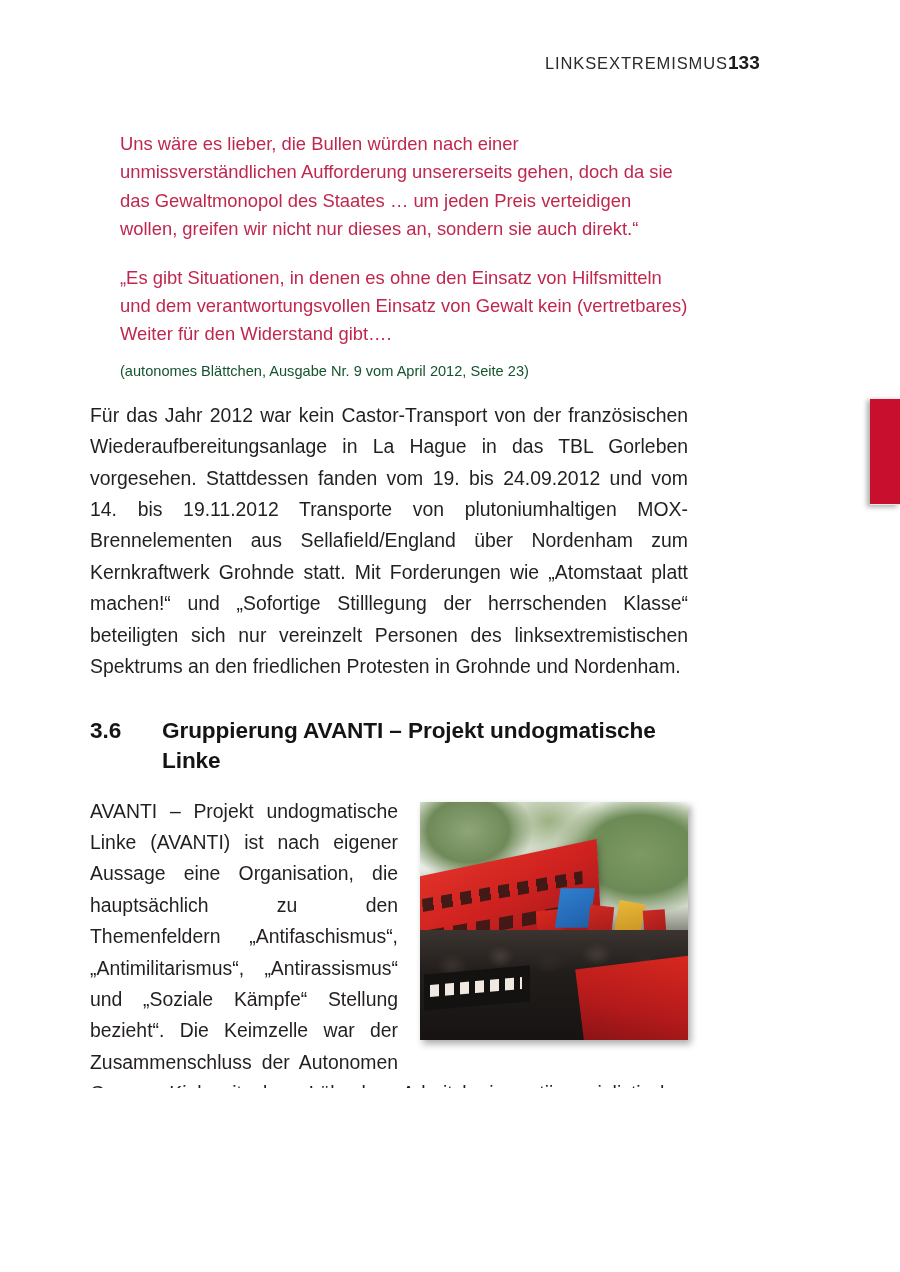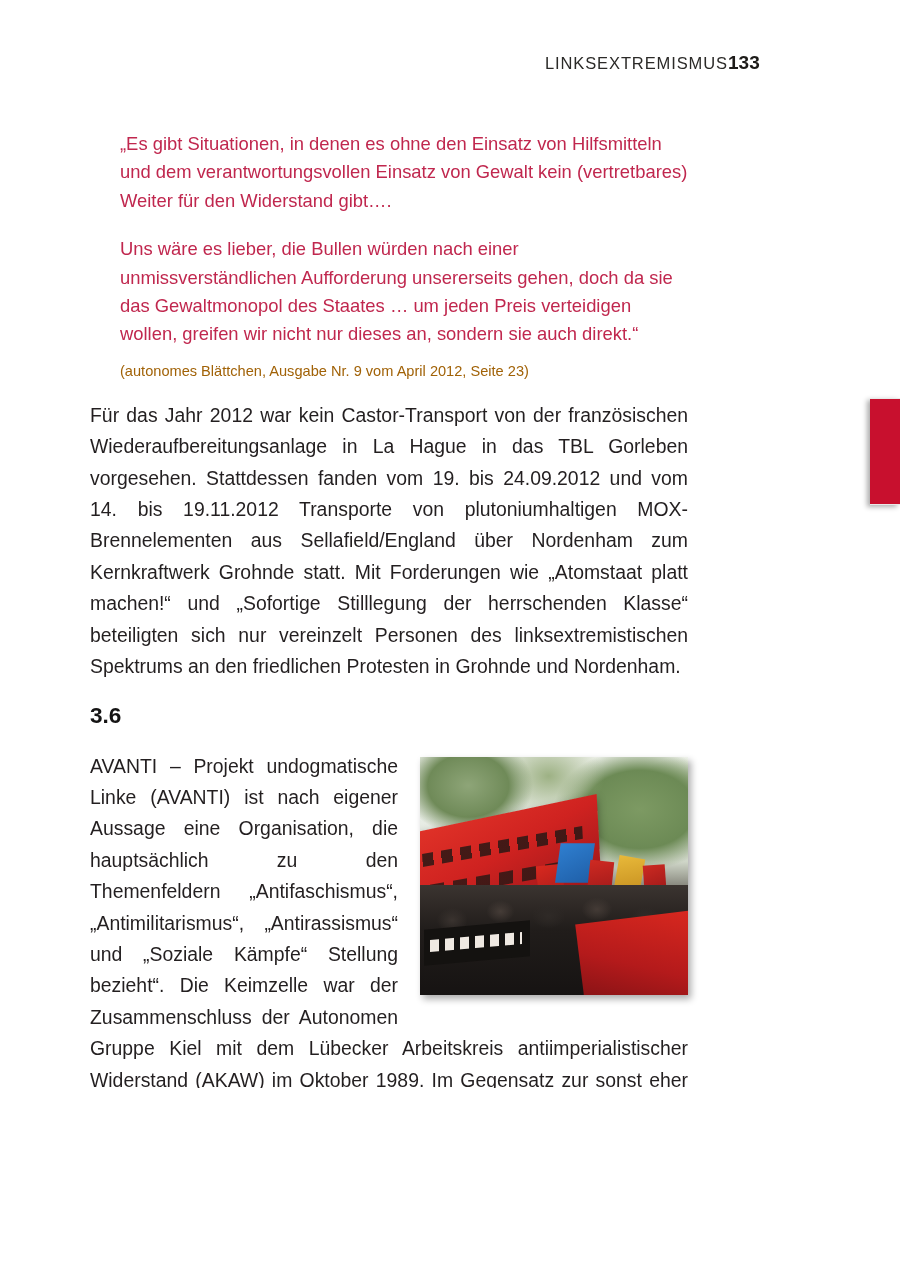--- a/index.html
+++ b/index.html
@@ -91,27 +91,27 @@
     line-height: 28.4px;
     color: #c0274e;
     text-align: left;
   }
   p.quote:last-of-type { margin-bottom: 12px; }
 
   p.source {
     margin: 0 0 0 30px;
     font-size: 14.6px;
     line-height: 21px;
-    color: #a16207;
+    color: #14532d;
   }
 
   
   .h2 {
     display: flex;
-    margin: 18px 0 0 0;
+    margin: 33px 0 0 0;
     font-size: 22.6px;
     line-height: 30px;
     font-weight: 700;
     color: #151414;
     letter-spacing: -0.1px;
   }
   .h2-num { width: 72px; flex: 0 0 72px; }
   .h2-text { flex: 1 1 auto; }
 
   
@@ -253,30 +253,31 @@
     <span class="running-head-title">LINKSEXTREMISMUS</span>
     <span class="running-head-pageno">133</span>
   </div>
 
   <div class="edge-tab"></div>
 
   <div class="content">
 
 
     <div class="quote-block">
+      <p class="quote">Uns wäre es lieber, die Bullen würden nach einer unmissverständlichen Aufforderung unsererseits gehen, doch da sie das Gewaltmonopol des Staates … um jeden Preis verteidigen wollen, greifen wir nicht nur dieses an, sondern sie auch direkt.“</p>
       <p class="quote">„Es gibt Situationen, in denen es ohne den Einsatz von Hilfsmitteln und dem verantwortungsvollen Einsatz von Gewalt kein (vertretbares) Weiter für den Widerstand gibt….</p>
-      <p class="quote">Uns wäre es lieber, die Bullen würden nach einer unmissverständlichen Aufforderung unsererseits gehen, doch da sie das Gewaltmonopol des Staates … um jeden Preis verteidigen wollen, greifen wir nicht nur dieses an, sondern sie auch direkt.“</p>
     </div>
 
     <p class="source">(autonomes Blättchen, Ausgabe Nr. 9 vom April 2012, Seite 23)</p>
 
     <p class="body" style="margin-top:18px;">Für das Jahr 2012 war kein Castor-Transport von der französischen Wiederaufbereitungsanlage in La Hague in das TBL Gorleben vorgesehen. Stattdessen fanden vom 19. bis 24.09.2012 und vom 14. bis 19.11.2012 Transporte von plutoniumhaltigen MOX-Brennelementen aus Sellafield/England über Nordenham zum Kernkraftwerk Grohnde statt. Mit Forderungen wie „Atomstaat platt machen!“ und „Sofortige Stilllegung der herrschenden Klasse“ beteiligten sich nur vereinzelt Personen des linksextremistischen Spektrums an den friedlichen Protesten in Grohnde und Nordenham.</p>
 
     <div class="h2">
       <span class="h2-num">3.6</span>
+      <span class="h2-text">Gruppierung AVANTI – Projekt undogmatische Linke</span>
     </div>
 
     <div class="clearfix">
       <div class="figure">
         <div class="photo">
           <div class="banner-main"></div>
           <div class="flag-red-a"></div>
           <div class="flag-blue"></div>
           <div class="flag-red-b"></div>
           <div class="flag-yellow"></div>

